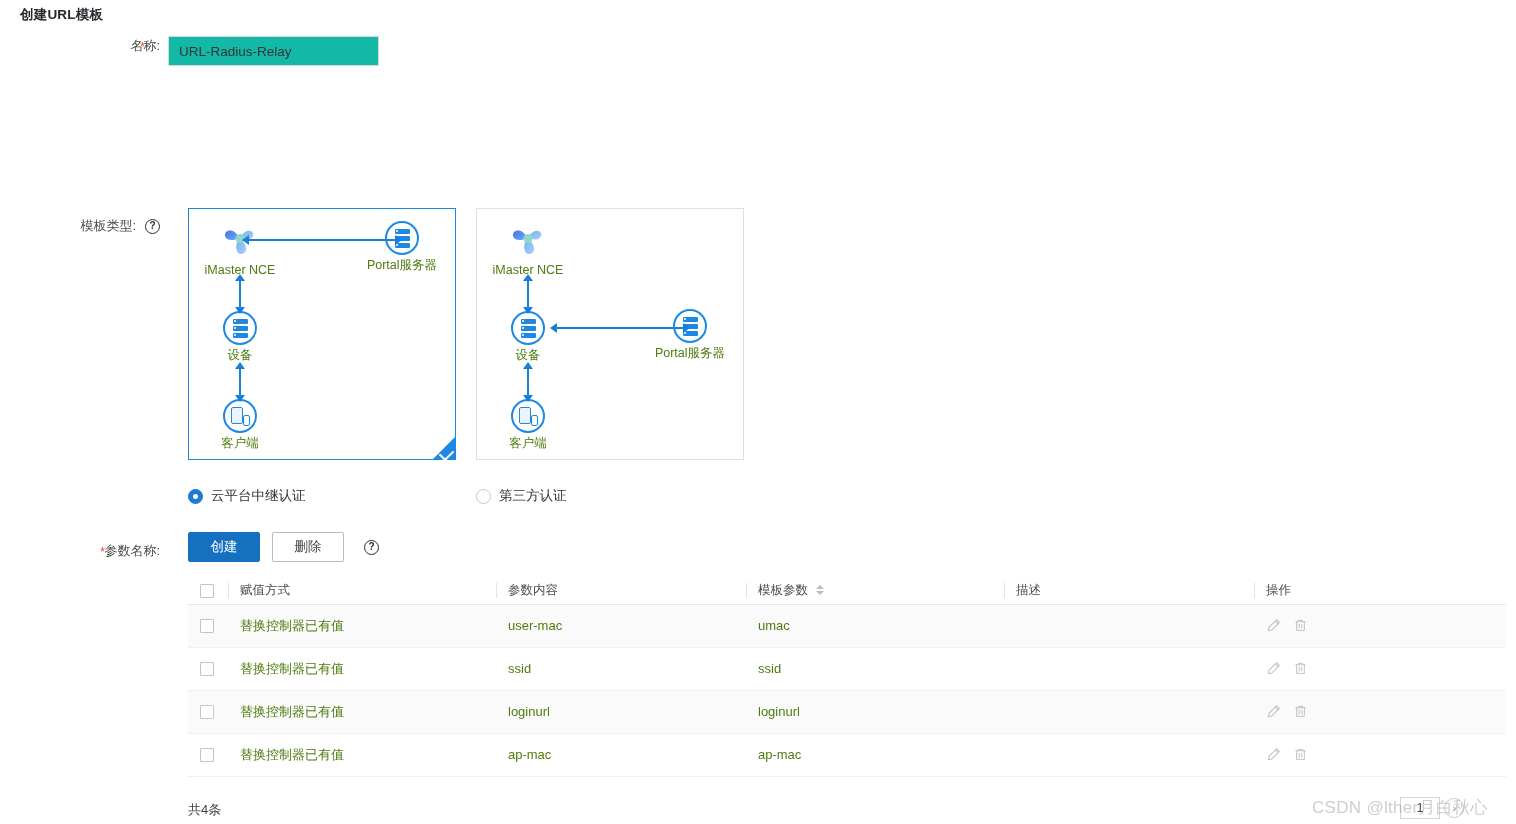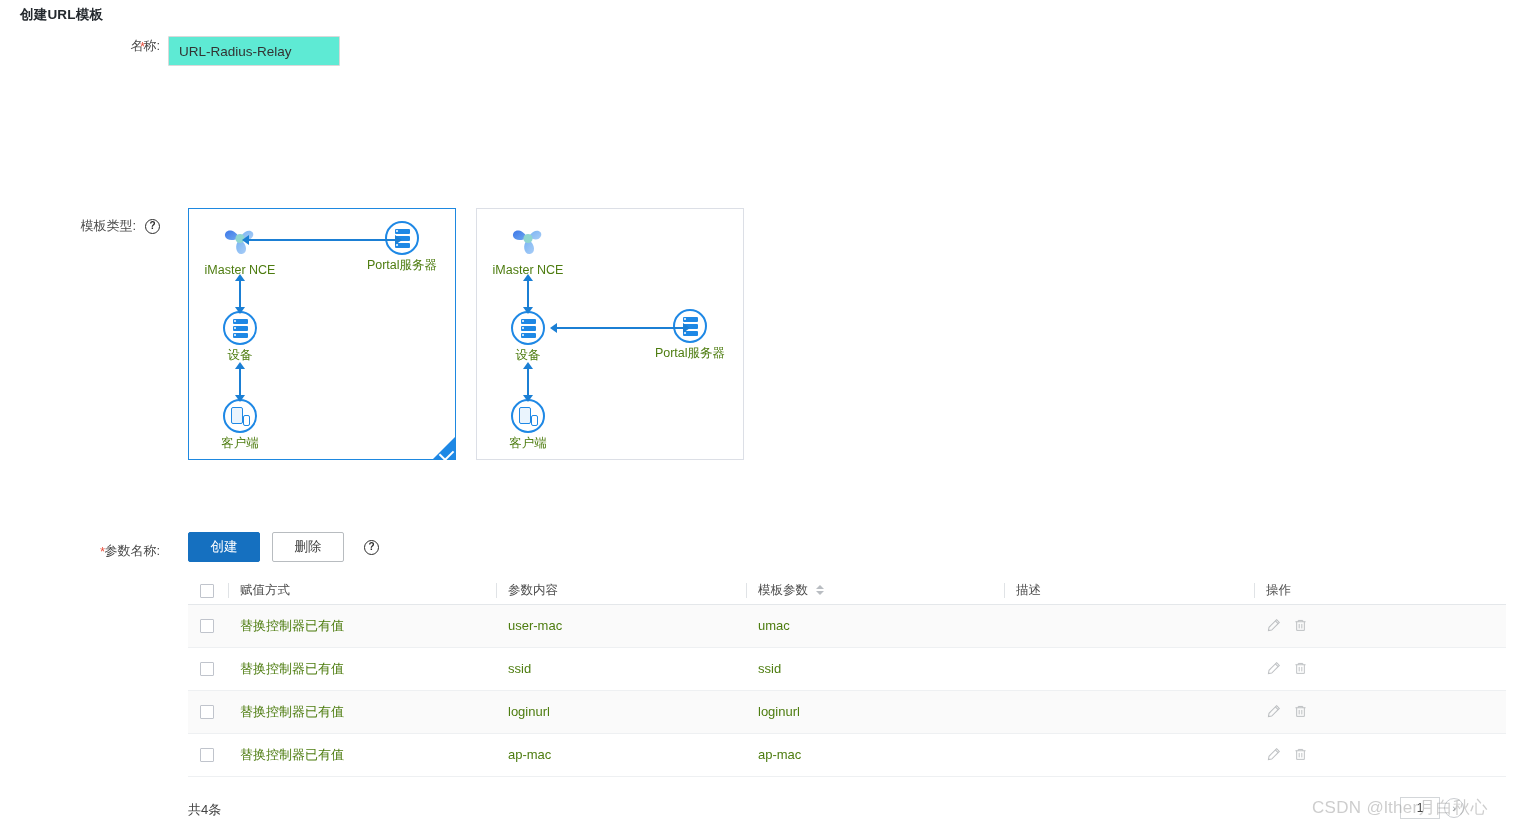--- a/index.html
+++ b/index.html
@@ -29,21 +29,21 @@
     position: relative; white-space: nowrap;
   }
   .req-star {
     color: #e8523f; position: absolute; left: 20px; top: 1px; font-size: 13px;
   }
   .lbl-star-name  { left: 140px; }
   .lbl-star-param { left: 100px; }
 
   
   .text-input {
-    width: 172px; height: 30px; border: 1px solid #d9d9d9; background: #5eead4;
+    width: 211px; height: 30px; border: 1px solid #d9d9d9; background: #14b8a6;
     padding: 0 10px; font-size: 13.5px; color: #333;
     font-family: "Liberation Sans", sans-serif; outline: none;
     border-radius: 1px;
   }
   .textarea-box {
     width: 180px; height: 103px; border: 1px solid #d9d9d9; background: #fff;
     resize: none; padding: 6px 10px; font-size: 13px; color: #333;
     font-family: "Liberation Sans", sans-serif; outline: none; border-radius: 1px;
   }
 
@@ -367,20 +367,30 @@
         <span class="ah-l"></span>
           <span class="ah-r"></span>
       </div>
       <div class="arrow-v" style="left:50px; top:160px; height:26px;">
         <span class="ah-up"></span>
           <span class="ah-dn"></span>
       </div>
     </div>
   </div>
 
+  <div class="radio-row">
+    <div class="radio-opt on" style="width:288px;">
+      <span class="rdot"></span>
+      <span class="rlabel">云平台中继认证</span>
+    </div>
+    <div class="radio-opt">
+      <span class="rdot"></span>
+      <span class="rlabel">第三方认证</span>
+    </div>
+  </div>
 
   <div class="frow" style="left:0; top:541px;">
     <div class="flabel">
       <span class="req-star lbl-star-param">*</span>
       <span>参数名称:</span>
     </div>
   </div>
 
   <div class="btn-row">
     <div class="btn btn-primary">创建</div>

